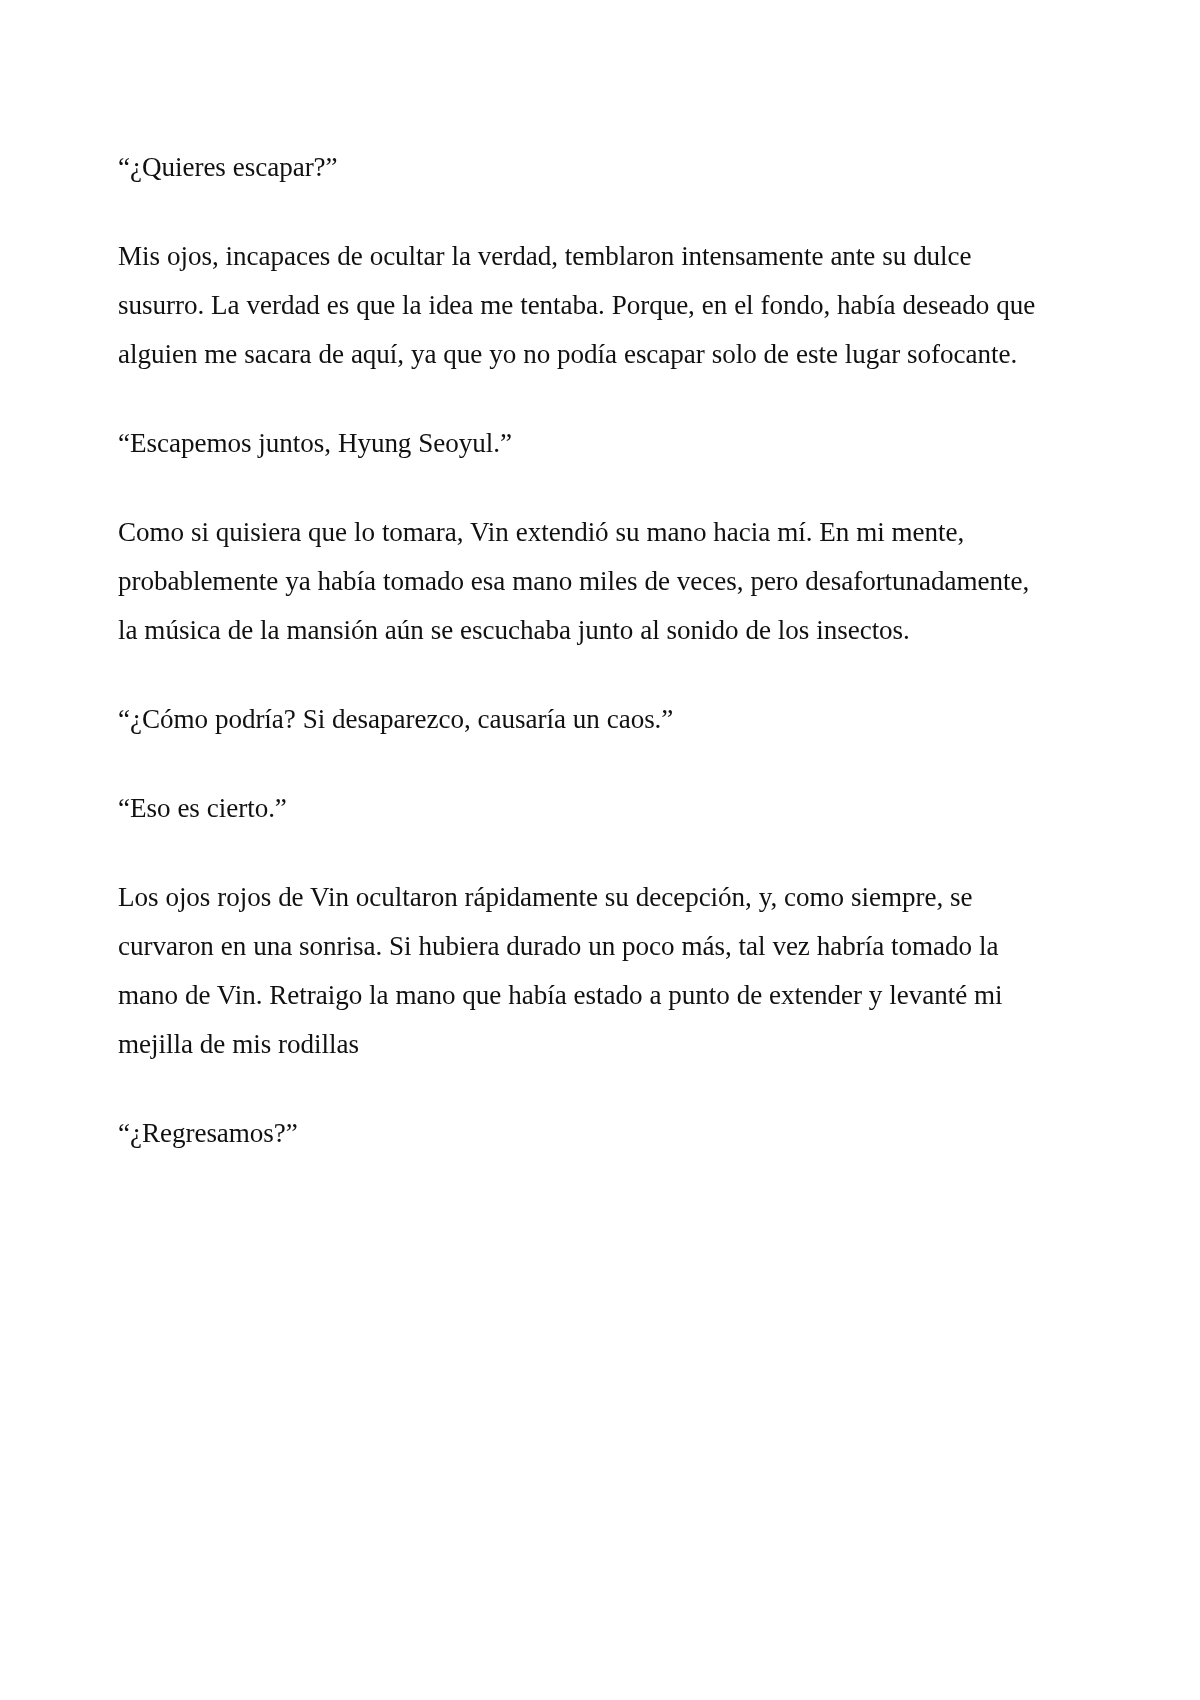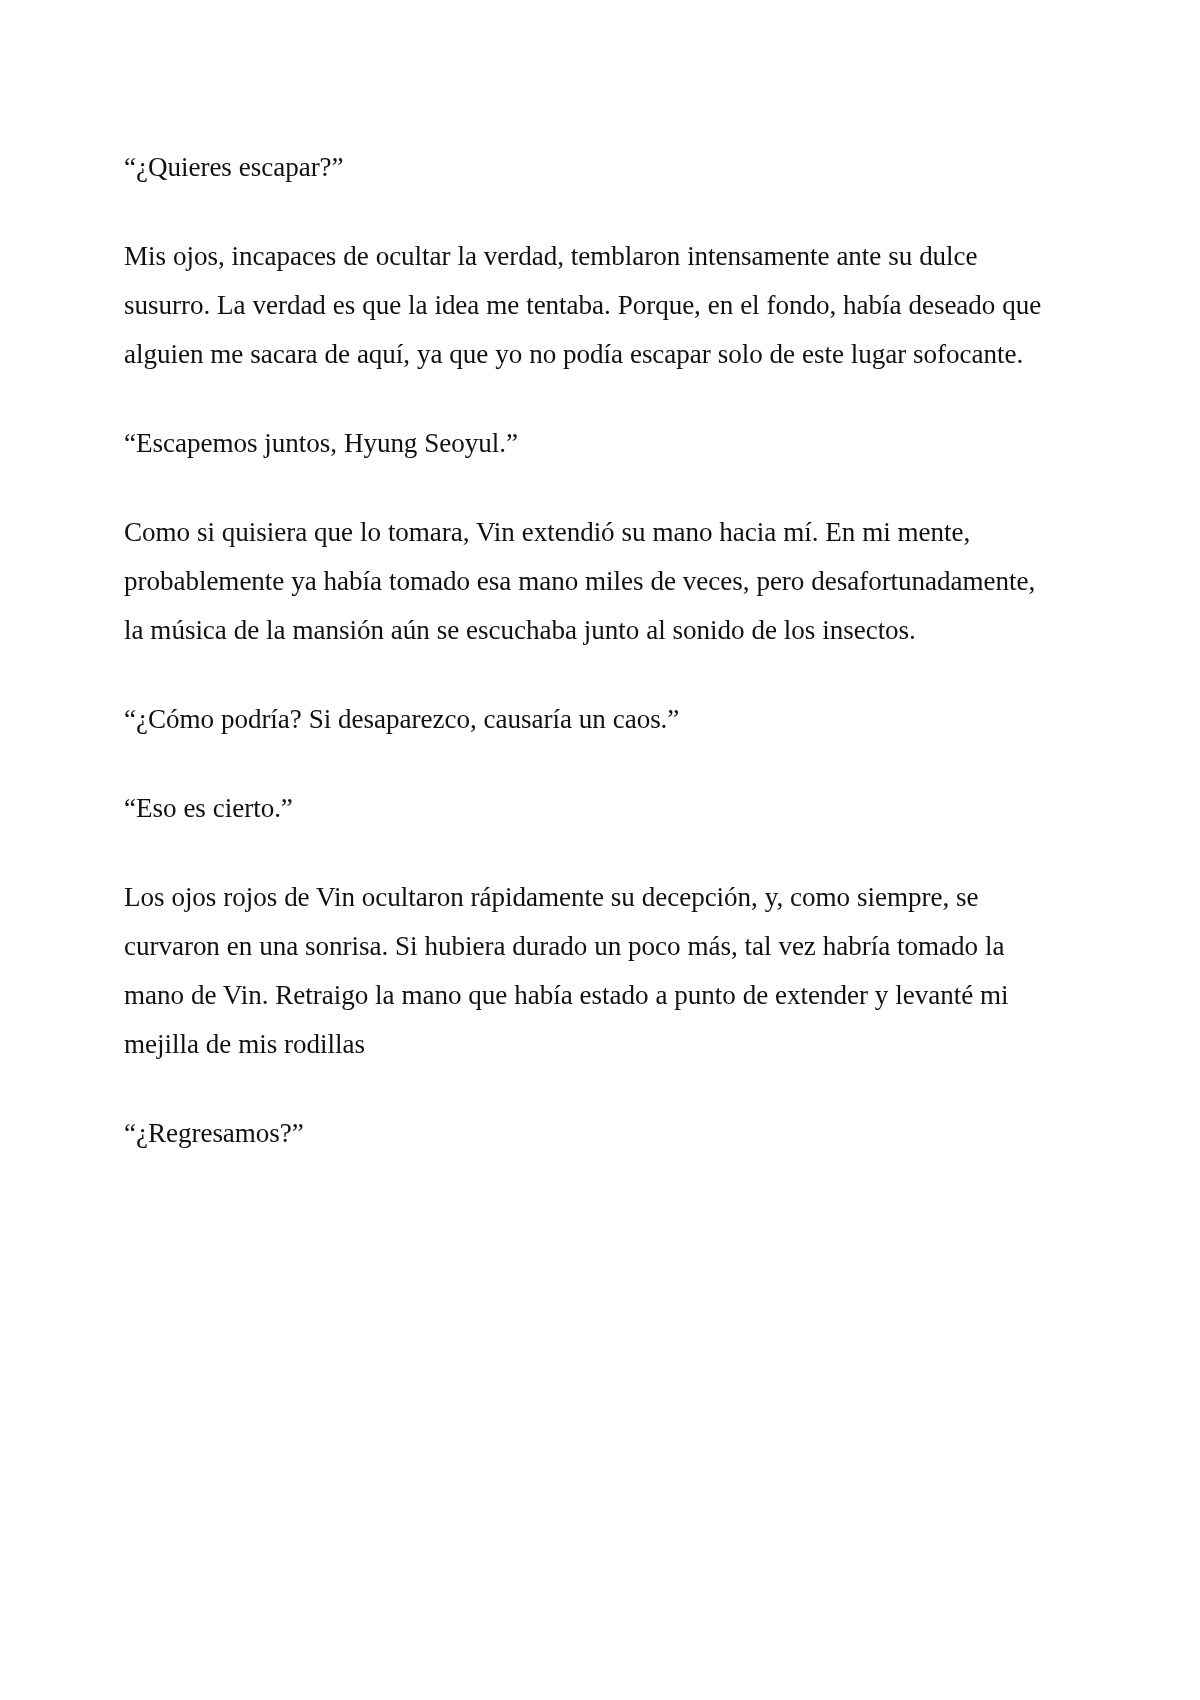--- a/index.html
+++ b/index.html
@@ -20,21 +20,21 @@
   .page {
     position: relative;
     width: 1200px;
     height: 1700px;
     background: #ffffff;
     box-sizing: border-box;
   }
 
   .content {
     position: absolute;
-    left: 124px;
+    left: 118px;
     top: 142px;
     width: 944px;
   }
 
   .para {
     font-family: "Liberation Serif", "DejaVu Serif", serif;
     font-size: 27.5px;
     line-height: 49px;
     letter-spacing: -0.05px;
     word-spacing: 0.2px;

